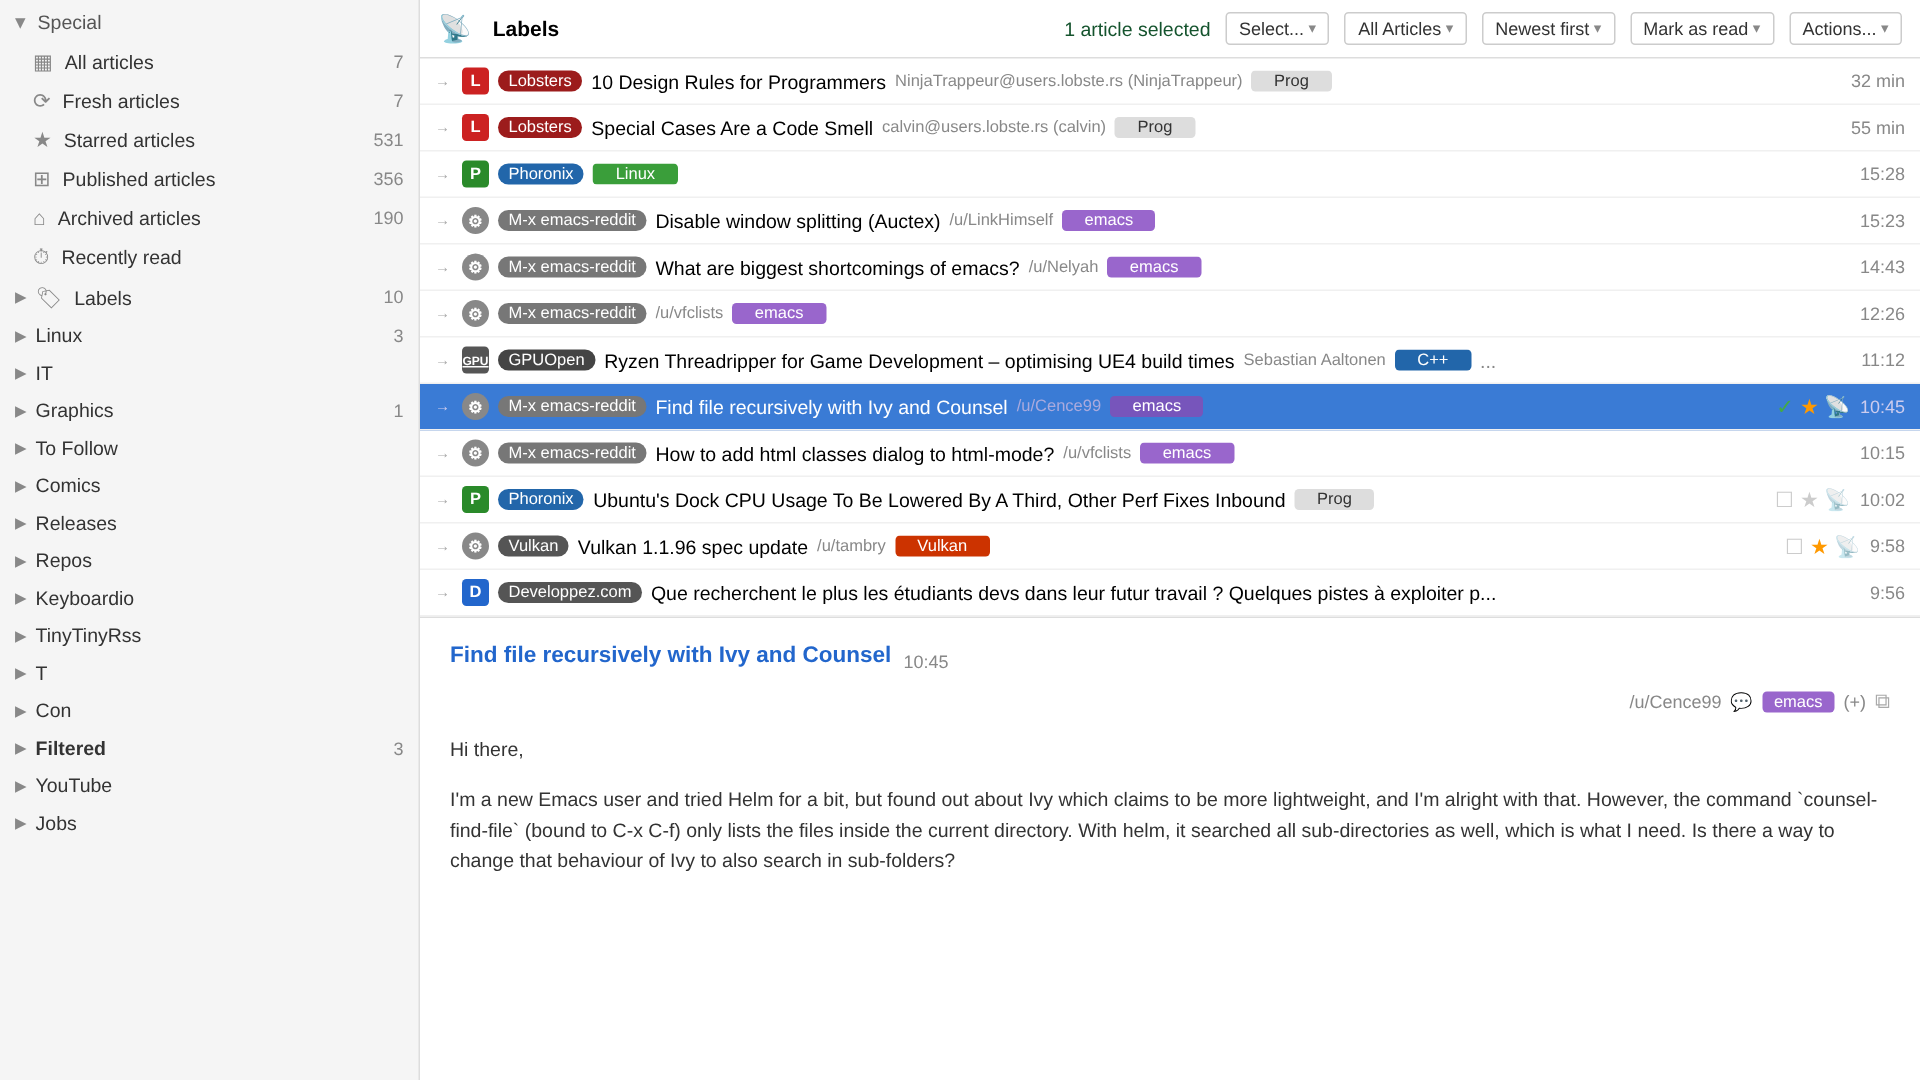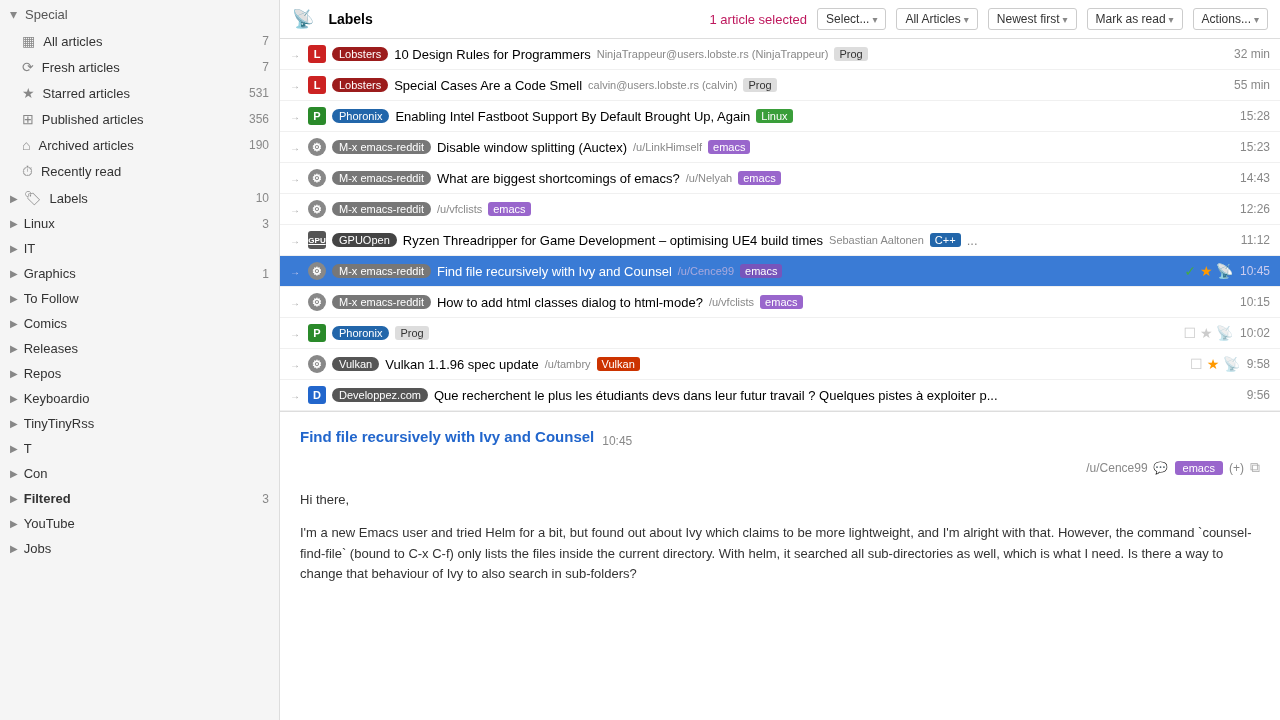--- a/index.html
+++ b/index.html
@@ -58,21 +58,21 @@
     #header {
       display: flex;
       align-items: center;
       padding: 8px 12px;
       border-bottom: 1px solid #ddd;
       background: #fff;
       gap: 10px;
     }
     .header-logo { color: #f60; font-size: 18px; margin-right: 4px; }
     .header-title { font-weight: 600; font-size: 14px; margin-right: auto; }
-    .header-info { color: #be185d; font-size: 13px; }
+    .header-info { color: #14532d; font-size: 13px; }
     .header-btn {
       display: flex; align-items: center; gap: 3px;
       border: 1px solid #ccc; border-radius: 3px; padding: 3px 8px;
       cursor: pointer; font-size: 12px; background: #fff; color: #333;
     }
     .header-btn .arrow { font-size: 10px; color: #888; }
 
     
     #article-list {
       flex: 0 0 auto;
@@ -101,21 +101,21 @@
     .source-icon.gpu { background: #555; font-size: 9px; text-decoration: underline; }
     .feed-badge {
       display: inline-block; padding: 1px 7px; border-radius: 10px;
       font-size: 11px; font-weight: 500; color: #fff; flex-shrink: 0;
     }
     .article-content { flex: 1; min-width: 0; display: flex; align-items: center; gap: 6px; flex-wrap: nowrap; overflow: hidden; }
     .article-title { font-weight: 500; font-size: 13px; white-space: nowrap; overflow: hidden; text-overflow: ellipsis; }
     .article-meta { color: #888; font-size: 11px; white-space: nowrap; }
     .article-row.selected .article-meta { color: #aad; }
     .tag-badge {
-      display: inline-block; padding: 1px 5px; border-radius: 3px;
+      display: inline-block; padding: 1px 15px; border-radius: 3px;
       font-size: 11px; font-weight: 500; flex-shrink: 0;
     }
     .article-time { color: #888; font-size: 12px; white-space: nowrap; margin-left: auto; flex-shrink: 0; }
     .article-actions { display: flex; gap: 4px; align-items: center; flex-shrink: 0; }
     .action-icon { font-size: 14px; cursor: pointer; }
     .check-icon { color: #4a4; }
     .star-icon { color: #f90; }
     .rss-icon { color: #f60; }
     .check-empty { color: #ccc; }
 
@@ -320,21 +320,20 @@
       <span class="tag-badge" style="background:#ddd;color:#333">Prog</span>
     </div>
 
     <span class="article-time">55 min</span>
   </div>
       <div class="article-row">
     <span class="article-arrow">→</span>
     <div class="source-icon" style="background:#2a8a2a">P</div>
     <span class="feed-badge" style="background:#2266aa;color:#fff">Phoronix</span>
     <div class="article-content">
-      <span class="article-title">Enabling Intel Fastboot Support By Default Brought Up, Again</span>
 
       <span class="tag-badge" style="background:#3a9e3a;color:#fff">Linux</span>
     </div>
 
     <span class="article-time">15:28</span>
   </div>
       <div class="article-row">
     <span class="article-arrow">→</span>
     <div class="source-icon avatar" style="background:#888;font-size:11px">⚙</div>
     <span class="feed-badge" style="background:#777;color:#fff">M-x emacs-reddit</span>
@@ -409,20 +408,21 @@
       <span class="tag-badge" style="background:#9966cc;color:#fff">emacs</span>
     </div>
 
     <span class="article-time">10:15</span>
   </div>
       <div class="article-row">
     <span class="article-arrow">→</span>
     <div class="source-icon" style="background:#2a8a2a">P</div>
     <span class="feed-badge" style="background:#2266aa;color:#fff">Phoronix</span>
     <div class="article-content">
+      <span class="article-title">Ubuntu's Dock CPU Usage To Be Lowered By A Third, Other Perf Fixes Inbound</span>
 
       <span class="tag-badge" style="background:#ddd;color:#333">Prog</span>
     </div>
 
       <div class="article-actions">
         <span class="action-icon check-empty">☐</span>
         <span class="action-icon" style="color:#ccc">★</span>
         <span class="action-icon rss-icon" style="color:#f60;opacity:0.5">📡</span>
       </div>
     <span class="article-time">10:02</span>

